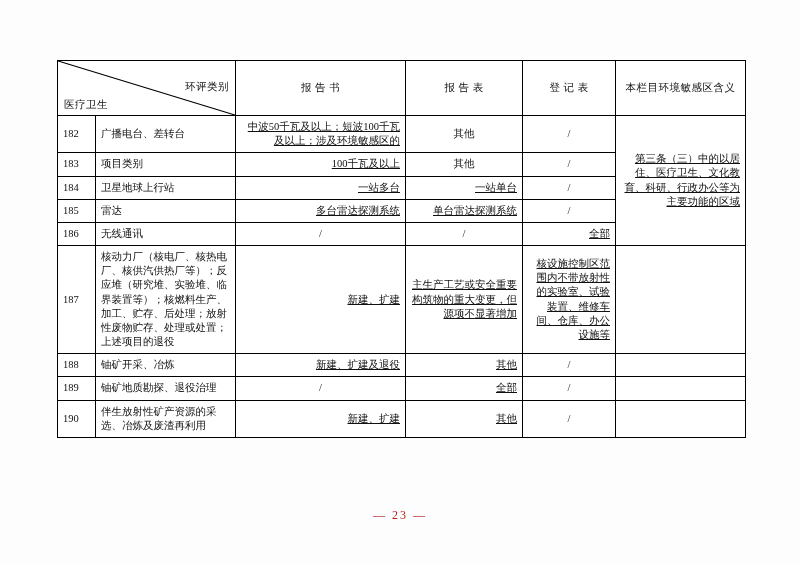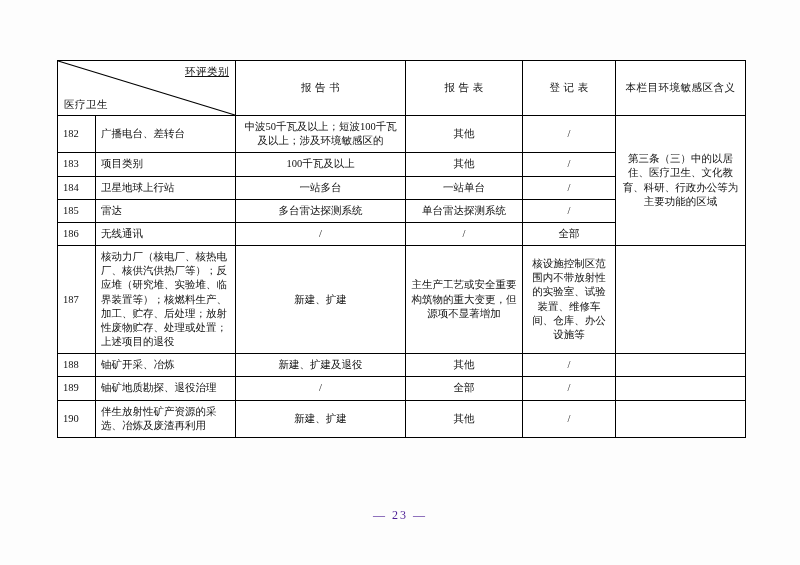--- a/index.html
+++ b/index.html
@@ -64,47 +64,46 @@
   }
   .split-cell .diag {
     position: absolute;
     left: 0; top: 0;
     width: 100%;
     height: 100%;
   }
   .split-cell .lbl-top {
     position: absolute;
     right: 6px;
-    top: 4px;
+    top: 19px;
     font-size: 10.5px;
     white-space: nowrap;
-    text-decoration: underline;
   }
   .split-cell .lbl-bot {
     position: absolute;
     left: 6px;
     bottom: 3px;
     font-size: 10.5px;
     white-space: nowrap;
   }
   .c-center { text-align: center; }
-  .c-left { text-align: center; }
+  .c-left { text-align: right; text-decoration: underline; }
   .num { text-align: left; font-size: 10.5px; }
   .cat { text-align: left; }
   .spacer-letter { letter-spacing: 4px; margin-top: 15px; }
 
   .pagenum {
     position: absolute;
     left: 0;
     top: 508px;
     width: 800px;
     text-align: center;
     font-size: 12px;
     letter-spacing: 2px;
-    color: #4c1d95;
+    color: #b91c1c;
     font-family: "Liberation Serif", serif;
   }
 </style>
 </head>
 <body>
 
 <div class="page">
 
   <div class="table-wrap">
     <table class="doc-table">

